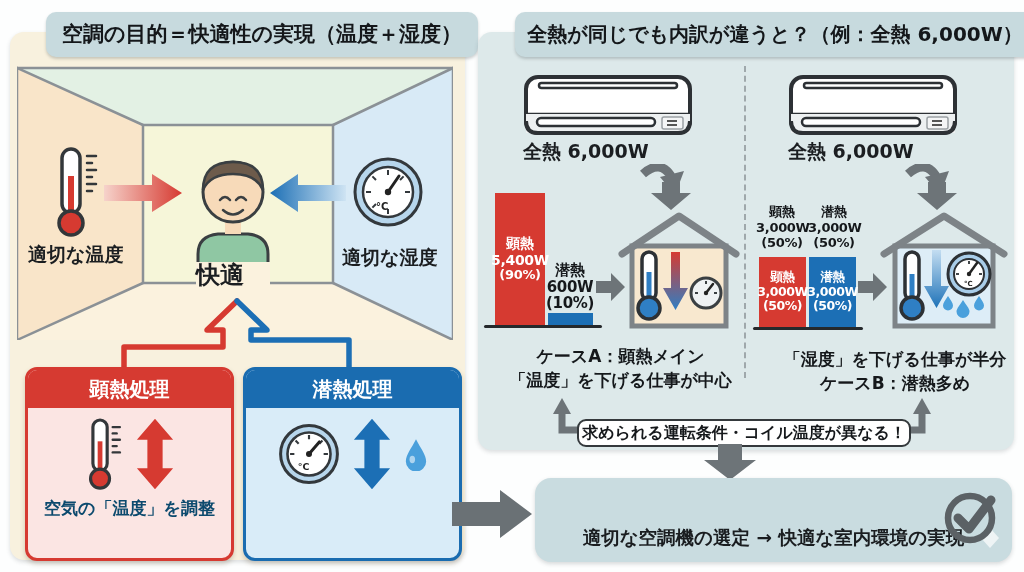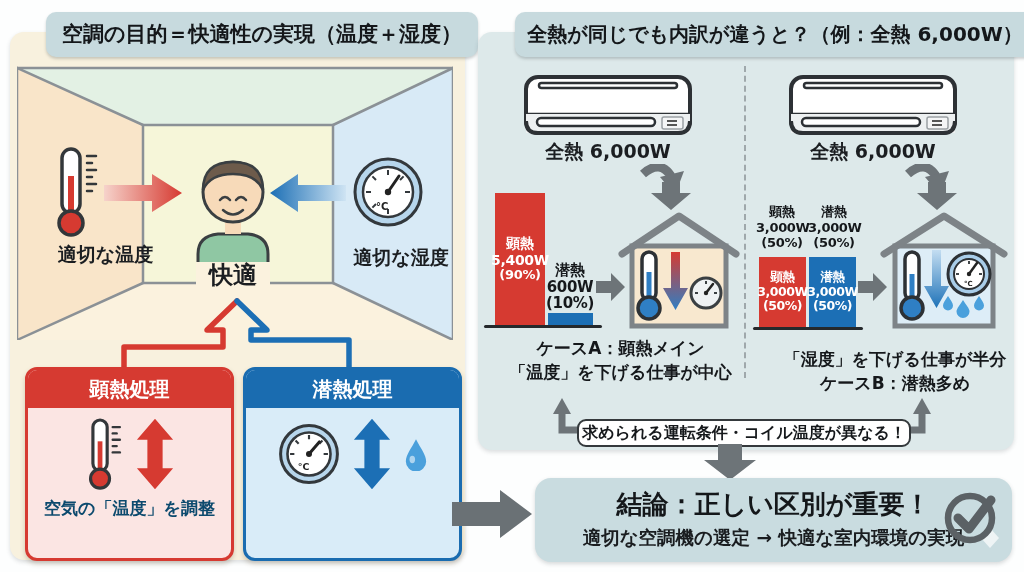--- a/index.html
+++ b/index.html
@@ -2,21 +2,21 @@
 <html><head>
 <meta charset="utf-8">
 <style>
   html,body{margin:0;padding:0;background:#fff;}
   .stage{position:relative;width:1024px;height:572px;background:#fdfefe;overflow:hidden;
          font-family:"DejaVu Sans",sans-serif;color:#1b1e21;}
   .abs{position:absolute;}
   .panel{border-radius:14px;box-shadow:0 2px 4px rgba(60,70,75,.18);}
   .titlebox{background:#c7dade;border-radius:10px;text-align:center;font-weight:700;
             box-shadow:0 2px 3px rgba(60,70,75,.25);color:#14171a;margin-left:28px;}
-  .lbl{font-weight:700;text-align:center;line-height:1.15;}
+  .lbl{font-weight:700;line-height:1.15;}
   .procbox{border-radius:12px;overflow:hidden;box-shadow:0 3px 5px rgba(90,70,40,.25);}
   .prochead{height:38px;line-height:38px;text-align:center;color:#fff;font-weight:700;font-size:20px;}
   .procicons{height:84px;display:flex;align-items:center;justify-content:center;gap:12px;margin-top:4px;}
   .proctext{text-align:center;font-weight:700;font-size:17px;line-height:25px;color:#0c4a6e;}
   .bar{display:flex;flex-direction:column;align-items:center;justify-content:center;
        color:#fff;font-weight:700;text-align:center;letter-spacing:-.3px;}
   .caption{text-align:center;font-weight:700;font-size:17px;line-height:24px;color:#15181b;}
   .notebox{background:#fff;border:2.5px solid #34393c;border-radius:9px;text-align:center;
            font-weight:700;font-size:16px;line-height:24px;color:#15181b;font-family:Liberation Serif, serif;}
   .conclusion{background:#c9dce0;border-radius:16px;box-shadow:0 2px 4px rgba(60,70,75,.2);}
@@ -246,21 +246,21 @@
     <circle cx="88" cy="97" r="15" fill="#eef1f3" stroke="#3a3f42" stroke-width="3"></circle>
     <g stroke="#3a3f42" stroke-width="2">
       <line x1="88" y1="85" x2="88" y2="88"></line>
         <line x1="77" y1="97" x2="80" y2="97"></line>
       <line x1="96" y1="97" x2="99" y2="97"></line>
     </g>
     <line x1="88" y1="97" x2="95" y2="88" stroke="#222" stroke-width="2.5" stroke-linecap="round"></line>
     <circle cx="88" cy="97" r="2.2" fill="#222"></circle>
   </svg>
 
-  <div class="abs caption" style="left:498px;top:336px;width:245px;">
+  <div class="abs caption" style="left:498px;top:344px;width:245px;">
     <div>ケースA：顕熱メイン</div>
     <div>「温度」を下げる仕事が中心</div>
   </div>
 
   <svg class="abs" style="left:788px;top:74px;" width="170" height="62" viewBox="0 0 170 62">
     <rect x="3" y="3" width="164" height="56" rx="12" fill="#fff" stroke="#2d3135" stroke-width="4"></rect>
     <path d="M3,40 H167" stroke="#2d3135" stroke-width="2.5"></path>
     <rect x="16" y="9" width="138" height="5" rx="2.5" fill="#fff" stroke="#2d3135" stroke-width="2.5"></rect>
     <rect x="3" y="40" width="164" height="19" fill="#edf0f1"></rect>
     <rect x="14" y="44" width="118" height="8" rx="4" fill="#fff" stroke="#2d3135" stroke-width="2.5"></rect>
@@ -358,22 +358,20 @@
 
   <svg class="abs" style="left:698px;top:444px;" width="64" height="36" viewBox="0 0 64 36">
     <polygon points="20,0 44,0 44,16 58,16 32,36 6,16 20,16" fill="#6d7478"></polygon>
   </svg>
 
   <svg class="abs" style="left:452px;top:489px;" width="82" height="50" viewBox="0 0 82 50">
     <polygon points="0,13 48,13 48,1 80,25 48,49 48,37 0,37" fill="#6a7175"></polygon>
   </svg>
 
   <div class="abs conclusion" style="left:535px;top:478px;width:477px;height:84px;">
-    <div style="position:absolute;left:0;top:9px;width:100%;text-align:center;font-size:26px;font-weight:700;color:#14171a;">
-      <span>結論：正しい区別が重要！</span></div>
     <div style="position:absolute;left:0;top:47px;width:100%;text-align:center;font-size:18.5px;font-weight:700;color:#1a1d20;">
       <span>適切な空調機の選定 → 快適な室内環境の実現</span></div>
     <svg style="position:absolute;right:8px;top:10px;" width="62" height="62" viewBox="0 0 62 62">
       <polygon points="48,40 57,50 48,60 39,50" fill="#eef4f5"></polygon>
       <circle cx="28" cy="30" r="22" fill="none" stroke="#5b6165" stroke-width="6.5"></circle>
       <path d="M16,30 L27,41 L49,12" fill="none" stroke="#5b6165" stroke-width="9" stroke-linecap="round" stroke-linejoin="round"></path>
     </svg>
   </div>
 
 </div>

